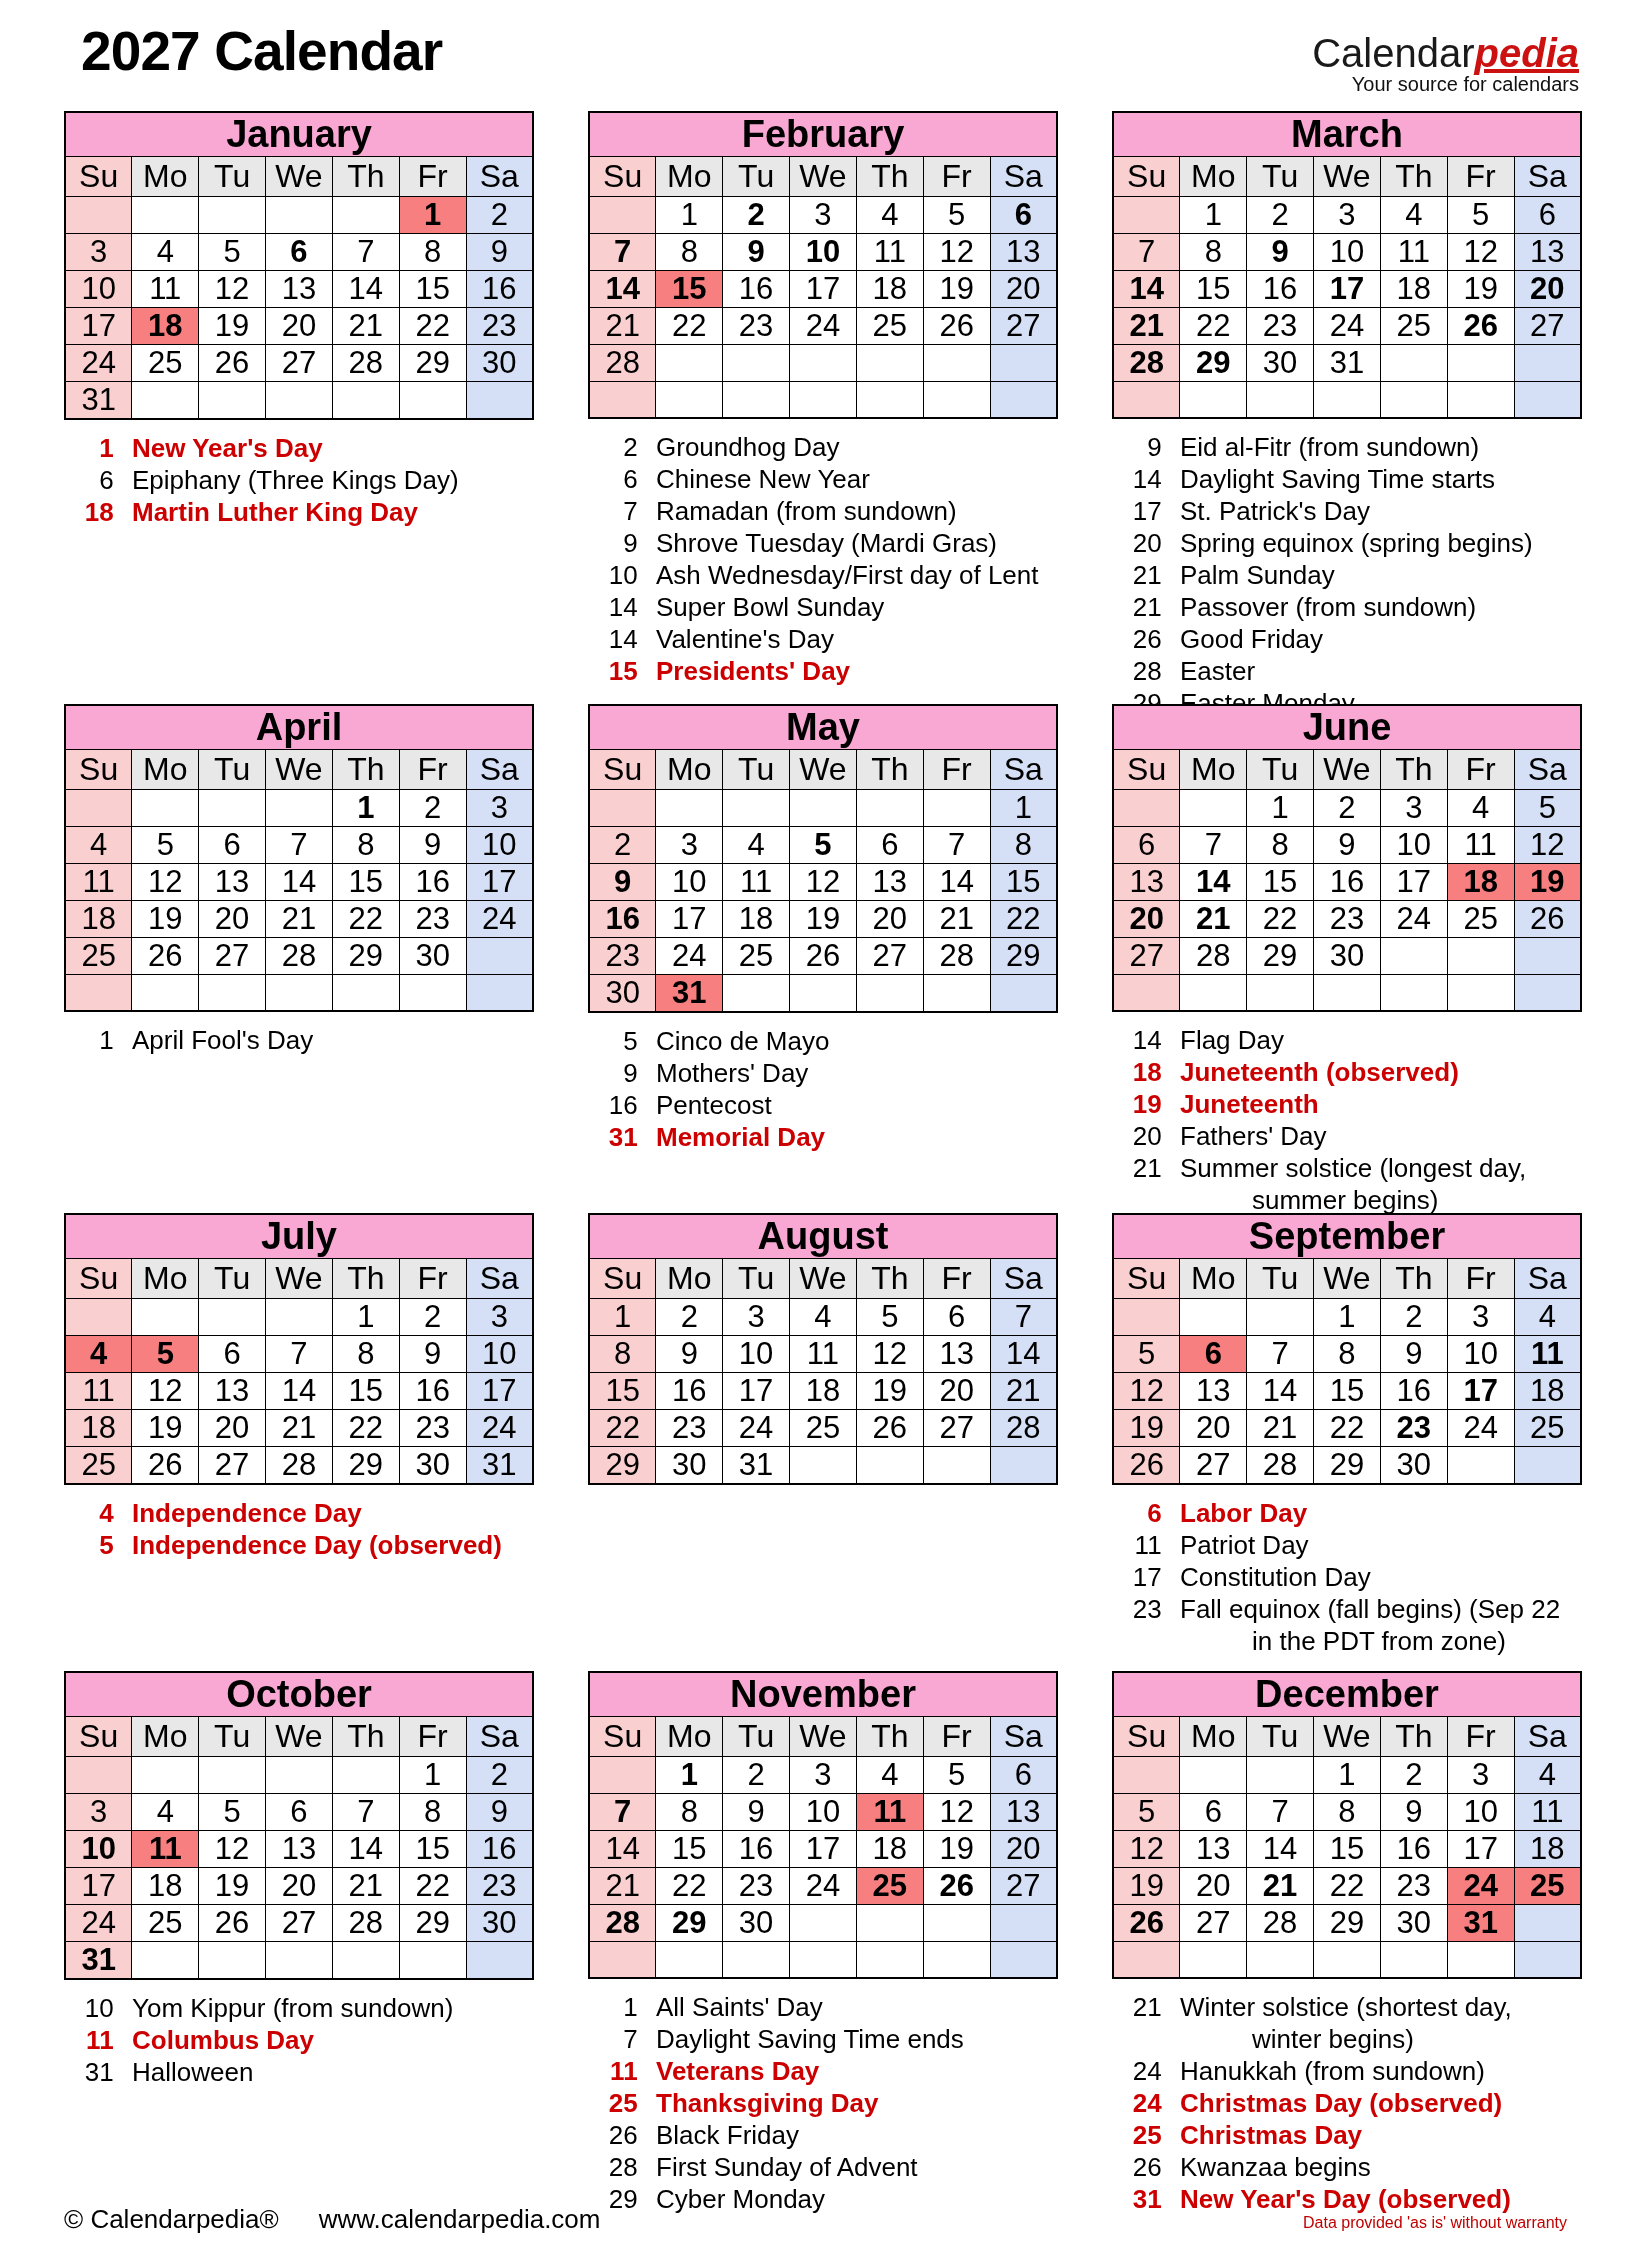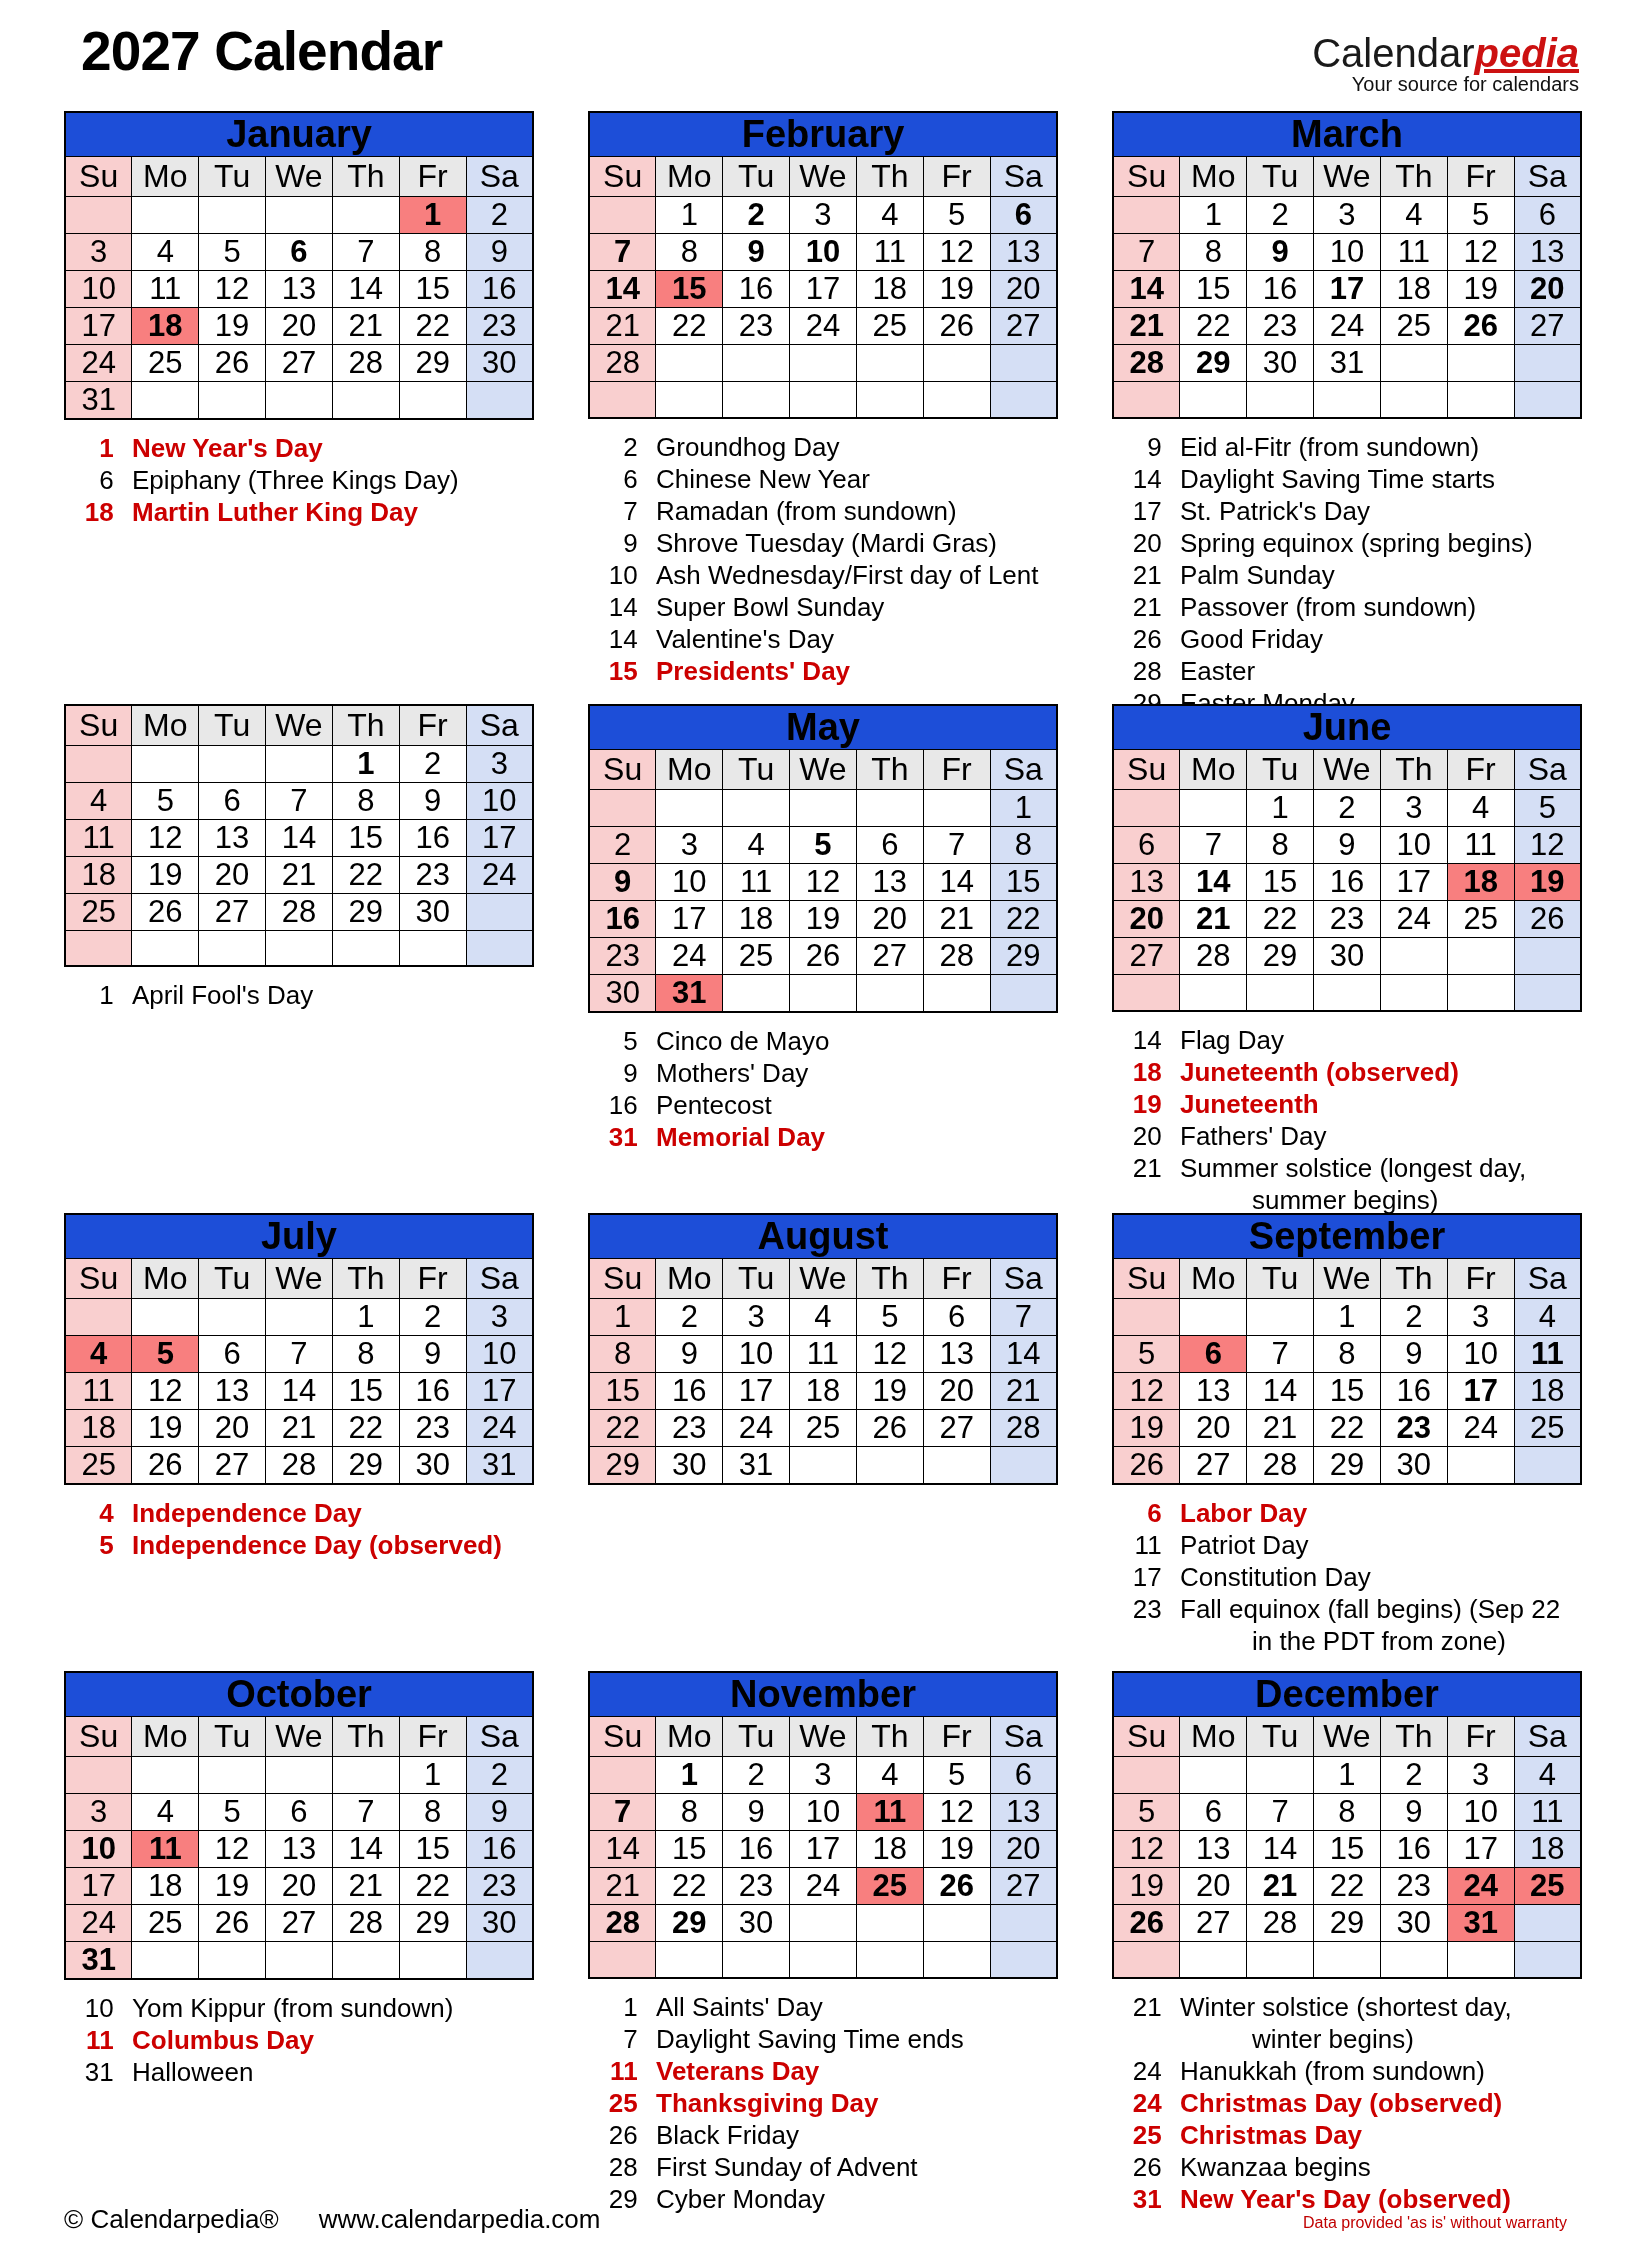--- a/index.html
+++ b/index.html
@@ -49,21 +49,21 @@
     width: 470px;
     table-layout: fixed;
     border: 2.6px solid #000;
   }
   .cal th, .cal td {
     border: 1.8px solid #000;
     text-align: center;
     padding: 0;
     overflow: hidden;
   }
-  .mname  { height: 40px; font-size: 38px; font-weight: bold; background: #1d4ed8; }
+  .mname  { height: 40px; font-size: 38px; font-weight: bold; background: #f9a8d4; }
   .dowth  { height: 40px; font-size: 32px; font-weight: normal; background: #e8e8e8; }
   .cal td { height: 36px; font-size: 31px; font-weight: normal; }
   .su-bg  { background: #f9cfcf; }
   .sa-bg  { background: #d5dff5; }
   td.b    { font-weight: bold; }
   td.hl   { background: #f87f7f !important; font-weight: bold; }
 
   
   .holidays {
     list-style: none;
@@ -408,20 +408,23 @@
         <li>
           <span class="hnum">29</span>
           <span class="htext">Easter Monday</span>
         </li>
       </ul>
   </section>
 
   <section class="month">
     <table class="cal">
       <thead>
+        <tr>
+            <th class="mname" colspan="7">April</th>
+          </tr>
         <tr class="dow-row">
             <th class="dowth su-bg">Su</th>
             <th class="dowth ">Mo</th>
             <th class="dowth ">Tu</th>
             <th class="dowth ">We</th>
             <th class="dowth ">Th</th>
             <th class="dowth ">Fr</th>
             <th class="dowth sa-bg">Sa</th>
           </tr>
       </thead>

